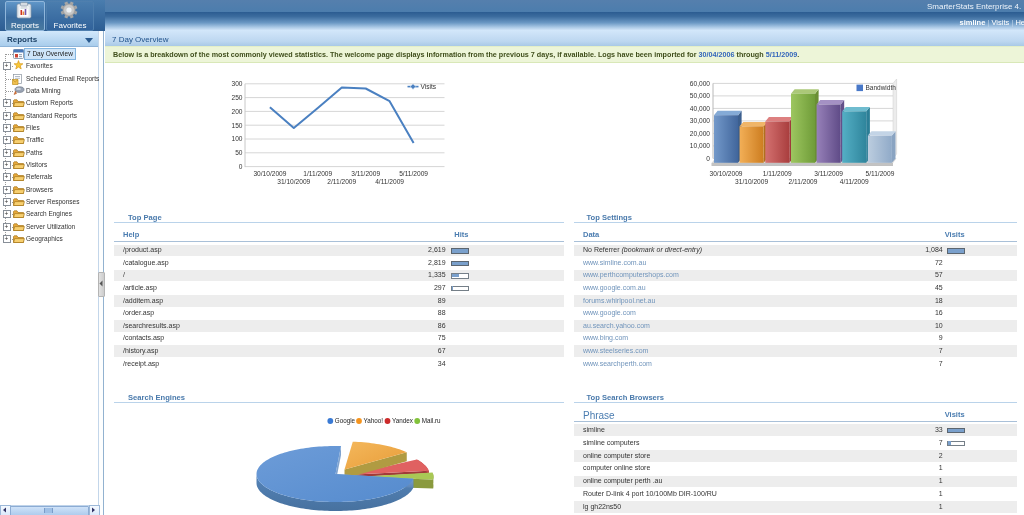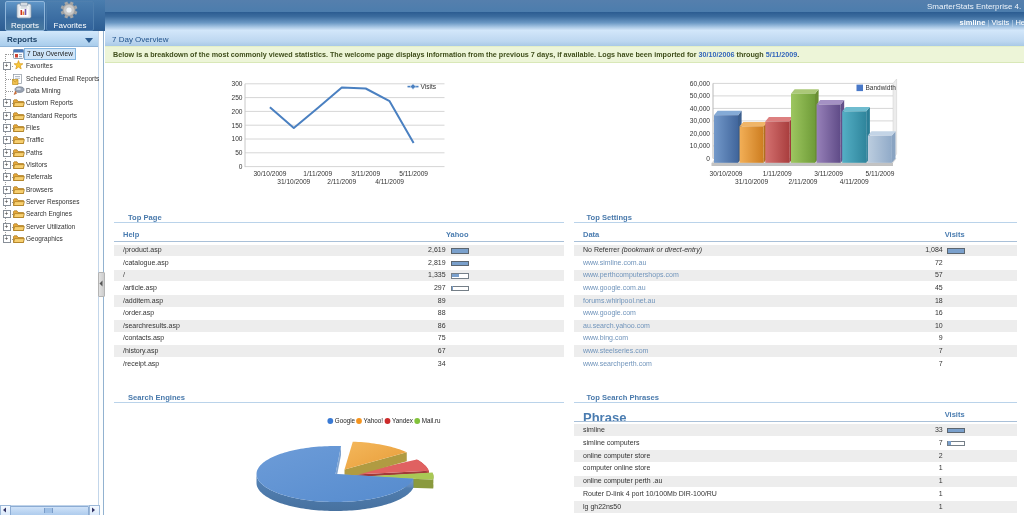--- a/index.html
+++ b/index.html
@@ -174,25 +174,25 @@
   </svg>
 <div class="a" style="left:89px;top:505px;width:9px;height:10px;background:linear-gradient(#f4f9ff,#d8e8fa);border:0.5px solid #9cb8d8"></div>
 <svg class="a" style="left:91px;top:507px" width="5" height="6">
     <path d="M1 0.5 L1 5.5 L4 3 Z" fill="#336"></path>
   </svg>
 <div class="a" style="left:10px;top:505.5px;width:77px;height:9px;background:linear-gradient(#cfe2f8,#aac9ec);border:1px solid #8cacd4;border-radius:1px"></div>
 <div class="a" style="left:44px;top:507.5px;width:7px;height:5px;background:#9fc0e6;border-left:1px solid #7a9cc8;border-right:1px solid #7a9cc8"></div>
 <div class="a" style="left:105px;top:30px;width:919px;height:16px;background:linear-gradient(#d3e7fa,#bdd7f0 70%,#a9c9e6)"></div>
 <div class="a" style="left:112px;top:35px;width:200px;height:10px;font-size:8px;color:#1f518a">7 Day Overview</div>
 <div class="a" style="left:105px;top:46px;width:919px;height:14.5px;background:#edf5d8;border-top:1px solid #e4efc8;border-bottom:1px solid #d9e8b8"></div>
-<div class="a tt" style="left:113px;top:49.5px;width:905px;height:10px;font-size:7.2px;font-weight:bold;color:#404f1c">Below is a breakdown of the most commonly viewed statistics. The welcome page displays information from the previous 7 days, if available. Logs have been imported for <span style="color:#3366bb">30/10/2006</span> through <span style="color:#3366bb">5/11/2009</span>.</div>
+<div class="a tt" style="left:113px;top:49.5px;width:905px;height:10px;font-size:7.2px;font-weight:bold;color:#404f1c">Below is a breakdown of the most commonly viewed statistics. The welcome page displays information from the previous 7 days, if available. Logs have been imported for <span style="color:#3366bb">30/04/2006</span> through <span style="color:#3366bb">5/11/2009</span>.</div>
 <div class="a" style="left:128.0px;top:212.5px;width:200px;height:10px;font-size:7.6px;font-weight:bold;color:#4a7aac">Top Page</div>
 <div class="a" style="left:113.5px;top:221.5px;width:450.0px;height:1px;background:#bad3ea"></div>
 <div class="a" style="left:123.0px;top:229.5px;width:200px;height:10px;font-size:7.5px;font-weight:bold;color:#4a7cb0">Help</div>
-<div class="a" style="left:408.5px;top:229.5px;width:60px;height:10px;font-size:7.5px;font-weight:bold;color:#4a7cb0;text-align:right">Yahoo</div>
+<div class="a" style="left:408.5px;top:229.5px;width:60px;height:10px;font-size:7.5px;font-weight:bold;color:#4a7cb0;text-align:right">Hits</div>
 <div class="a" style="left:113.5px;top:241.3px;width:450.0px;height:1px;background:#a9c0d8"></div>
 <div class="a" style="left:113.5px;top:244.6px;width:450.0px;height:11.6px;background:#ededed"></div>
 <div class="a tt" style="left:123.0px;top:244.1px;height:12.6px;font-size:7px;line-height:12.6px;color:#333">/product.asp</div>
 <div class="a" style="left:380.6px;top:244.1px;width:65px;height:12.6px;font-size:7px;line-height:12.6px;color:#333;text-align:right">2,619</div>
 <div class="a" style="left:451.3px;top:248.1px;width:16px;height:3.6px;background:#7aa0cc;border:0.5px solid #5c6670"></div>
 <div class="a tt" style="left:123.0px;top:256.7px;height:12.6px;font-size:7px;line-height:12.6px;color:#333">/catalogue.asp</div>
 <div class="a" style="left:380.6px;top:256.7px;width:65px;height:12.6px;font-size:7px;line-height:12.6px;color:#333;text-align:right">2,819</div>
 <div class="a" style="left:451.3px;top:260.7px;width:16px;height:3.6px;background:#7aa0cc;border:0.5px solid #5c6670"></div>
 <div class="a" style="left:113.5px;top:269.8px;width:450.0px;height:11.6px;background:#ededed"></div>
 <div class="a tt" style="left:123.0px;top:269.3px;height:12.6px;font-size:7px;line-height:12.6px;color:#333">/</div>
@@ -242,23 +242,23 @@
 <div class="a" style="left:573.5px;top:320.2px;width:443.0px;height:11.6px;background:#ededed"></div>
 <div class="a tt" style="left:583.0px;top:319.7px;height:12.6px;font-size:7px;line-height:12.6px;color:#7094bb">au.search.yahoo.com</div>
 <div class="a" style="left:877.7px;top:319.7px;width:65px;height:12.6px;font-size:7px;line-height:12.6px;color:#333;text-align:right">10</div>
 <div class="a tt" style="left:583.0px;top:332.3px;height:12.6px;font-size:7px;line-height:12.6px;color:#7094bb">www.bing.com</div>
 <div class="a" style="left:877.7px;top:332.3px;width:65px;height:12.6px;font-size:7px;line-height:12.6px;color:#333;text-align:right">9</div>
 <div class="a" style="left:573.5px;top:345.4px;width:443.0px;height:11.6px;background:#ededed"></div>
 <div class="a tt" style="left:583.0px;top:344.9px;height:12.6px;font-size:7px;line-height:12.6px;color:#7094bb">www.steelseries.com</div>
 <div class="a" style="left:877.7px;top:344.9px;width:65px;height:12.6px;font-size:7px;line-height:12.6px;color:#333;text-align:right">7</div>
 <div class="a tt" style="left:583.0px;top:357.5px;height:12.6px;font-size:7px;line-height:12.6px;color:#7094bb">www.searchperth.com</div>
 <div class="a" style="left:877.7px;top:357.5px;width:65px;height:12.6px;font-size:7px;line-height:12.6px;color:#333;text-align:right">7</div>
-<div class="a" style="left:586.5px;top:392.5px;width:200px;height:10px;font-size:7.6px;font-weight:bold;color:#4a7aac">Top Search Phrases</div>
+<div class="a" style="left:586.5px;top:392.5px;width:200px;height:10px;font-size:7.6px;font-weight:bold;color:#4a7aac">Top Search Browsers</div>
 <div class="a" style="left:573.5px;top:401.5px;width:443.0px;height:1px;background:#bad3ea"></div>
-<div class="a" style="left:583.0px;top:409.5px;width:200px;height:10px;font-size:13px;font-weight:bold;color:#4a7cb0">Phrase</div>
+<div class="a" style="left:583.0px;top:409.5px;width:200px;height:10px;font-size:10px;font-weight:normal;color:#4a7cb0">Phrase</div>
 <div class="a" style="left:904.6px;top:409.5px;width:60px;height:10px;font-size:7.5px;font-weight:bold;color:#4a7cb0;text-align:right">Visits</div>
 <div class="a" style="left:573.5px;top:421.0px;width:443.0px;height:1px;background:#a9c0d8"></div>
 <div class="a" style="left:573.5px;top:424.3px;width:443.0px;height:11.8px;background:#ededed"></div>
 <div class="a tt" style="left:583.0px;top:423.8px;height:12.8px;font-size:7px;line-height:12.8px;color:#333">simline</div>
 <div class="a" style="left:877.7px;top:423.8px;width:65px;height:12.8px;font-size:7px;line-height:12.8px;color:#333;text-align:right">33</div>
 <div class="a" style="left:947.4px;top:427.9px;width:16px;height:3.6px;background:#7aa0cc;border:0.5px solid #5c6670"></div>
 <div class="a tt" style="left:583.0px;top:436.7px;height:12.8px;font-size:7px;line-height:12.8px;color:#333">simline computers</div>
 <div class="a" style="left:877.7px;top:436.7px;width:65px;height:12.8px;font-size:7px;line-height:12.8px;color:#333;text-align:right">7</div>
 <div class="a" style="left:947.4px;top:440.8px;width:16px;height:3.6px;background:#fff;border:0.5px solid #757f88"></div>
 <div class="a" style="left:947.9px;top:441.3px;width:3.1px;height:3.6px;background:#7aa0cc"></div>

